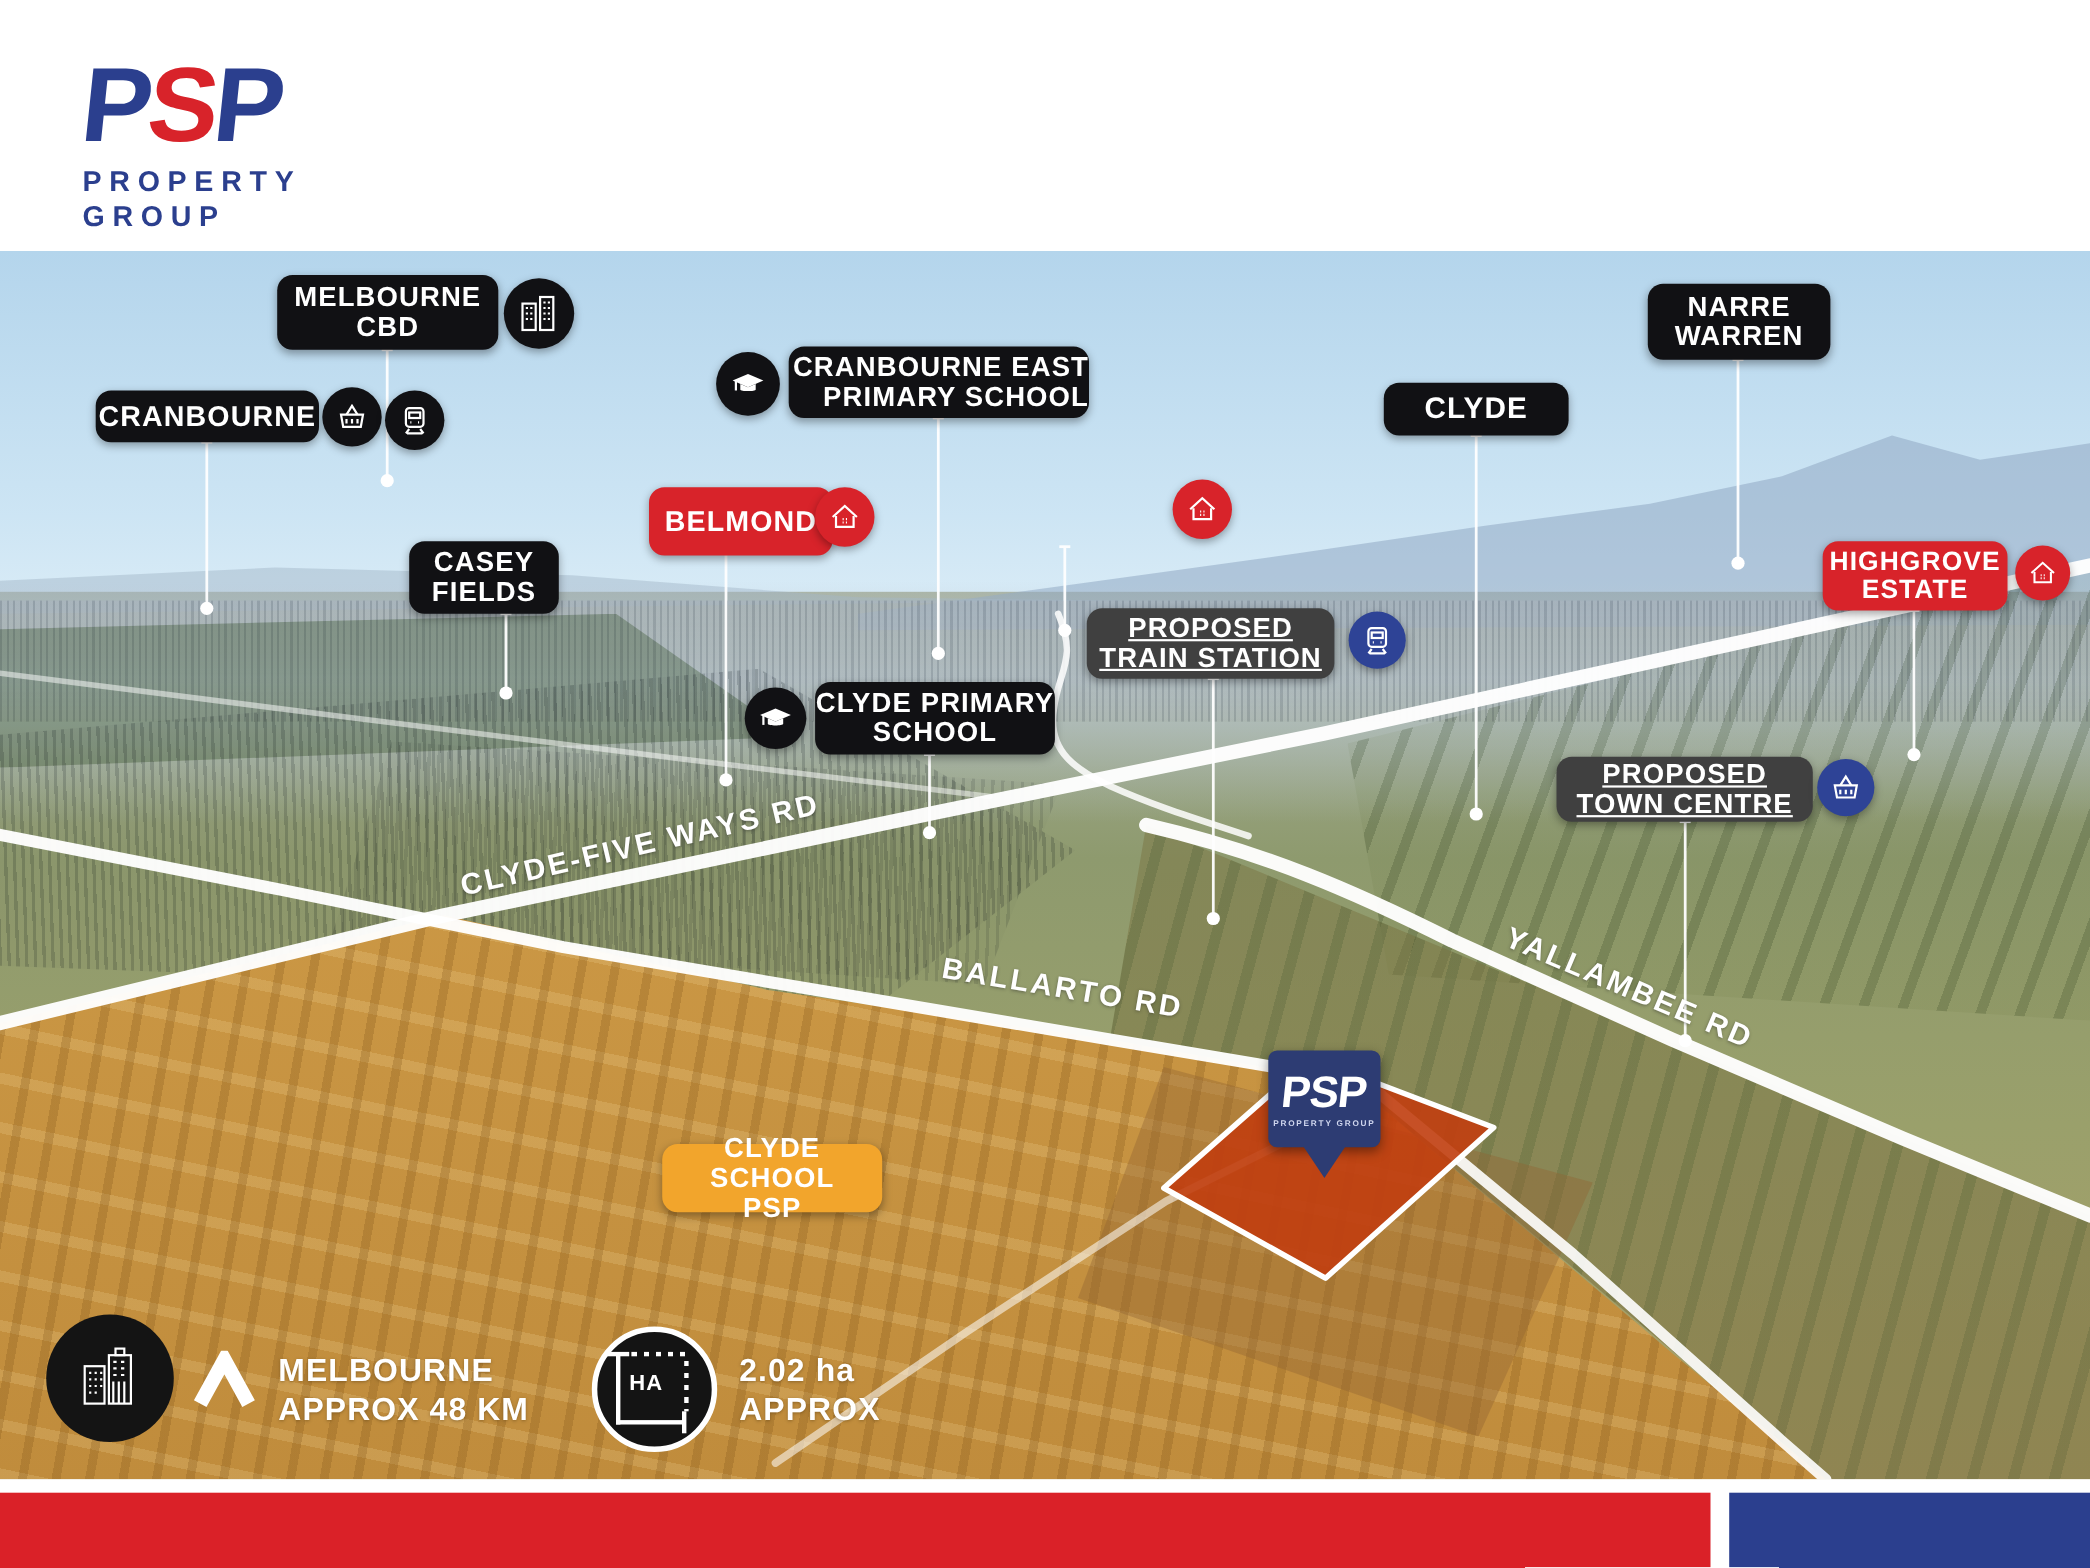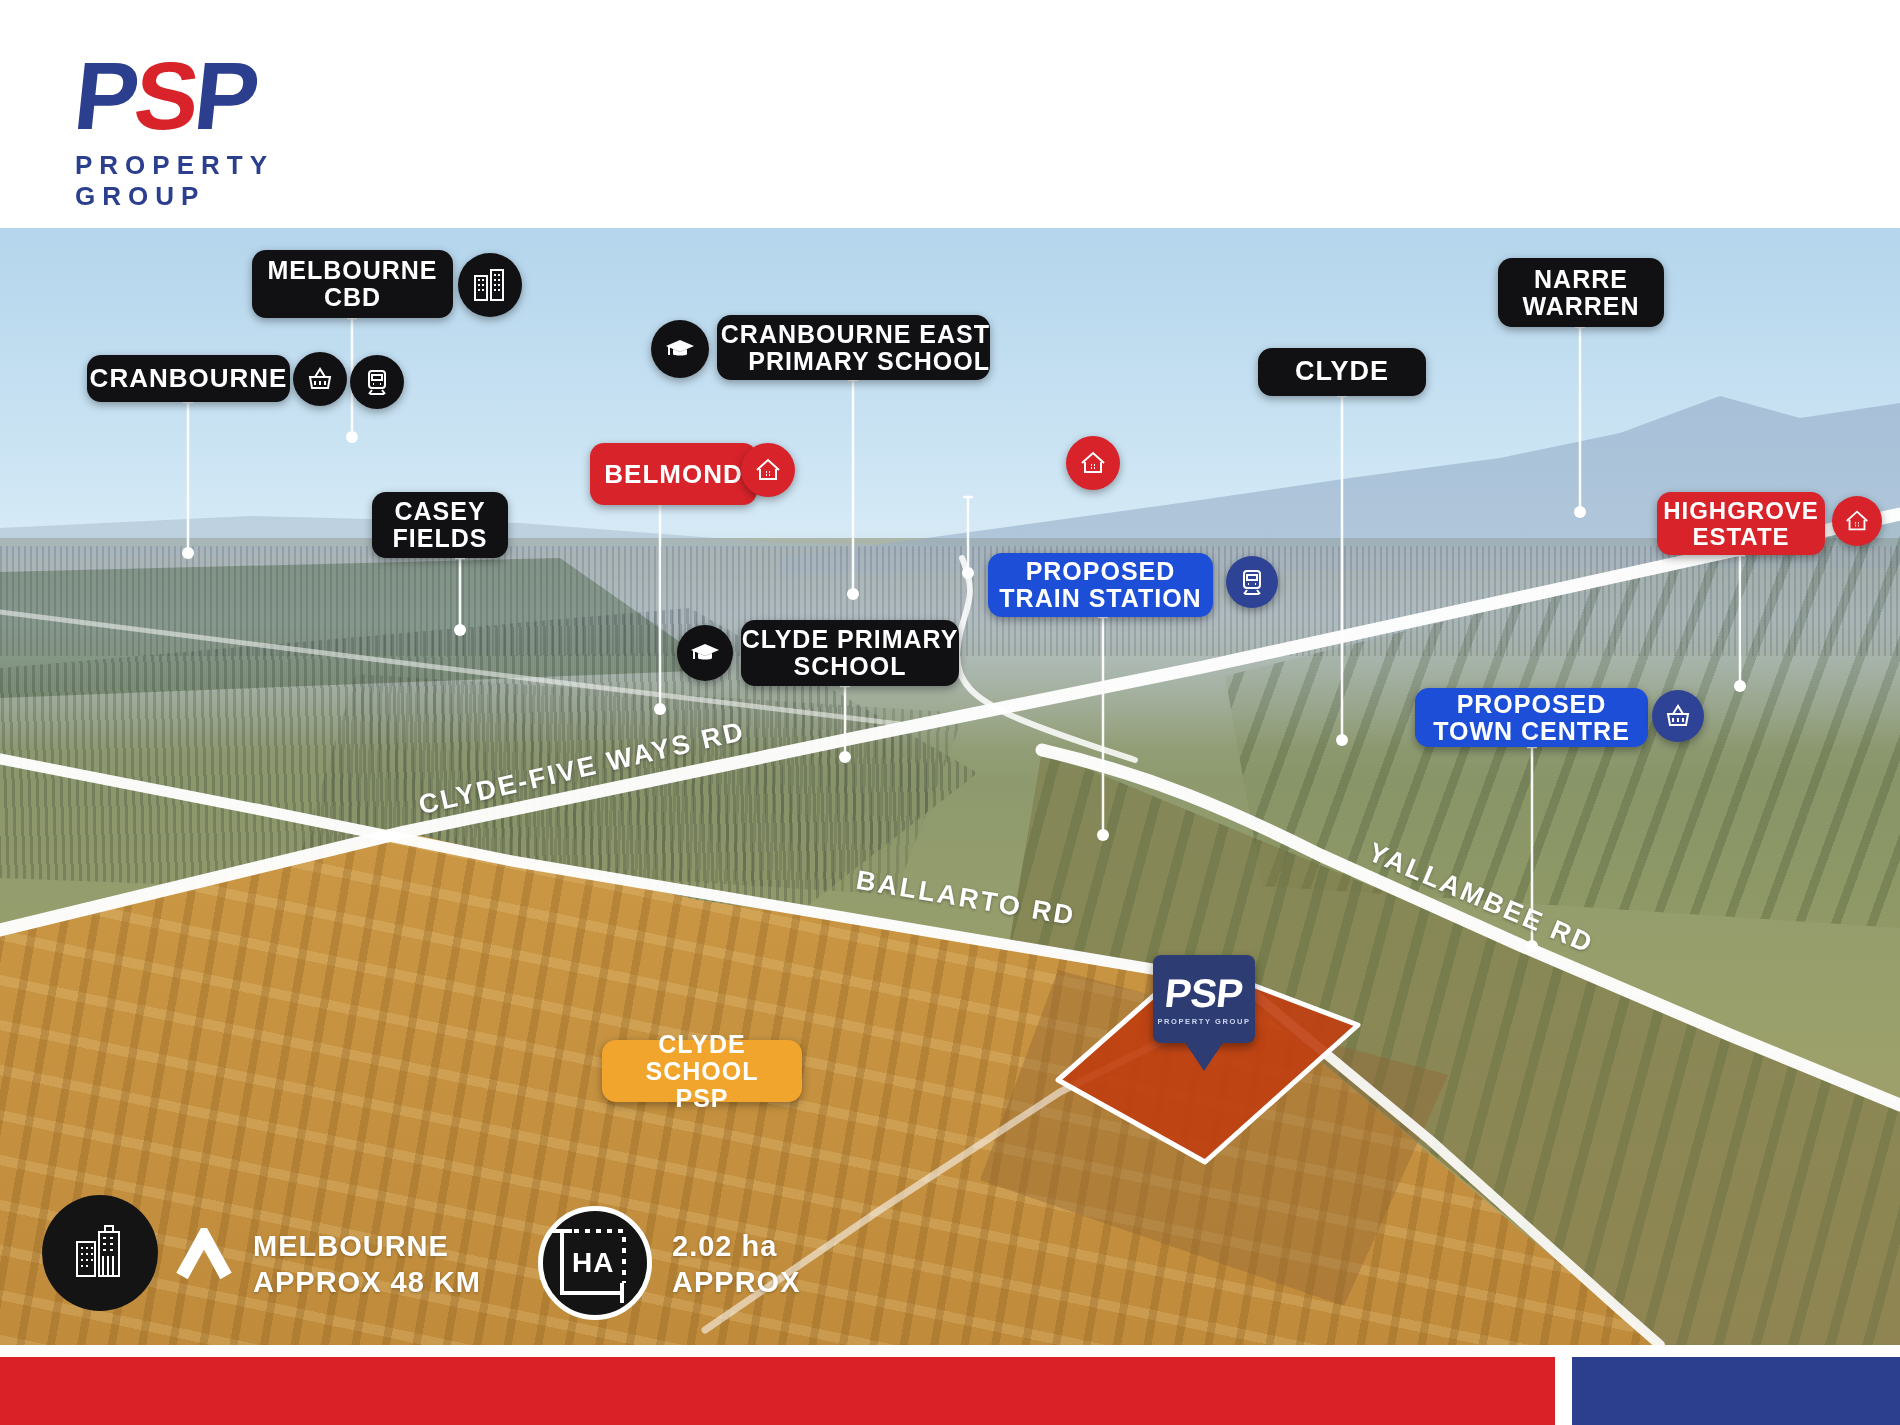--- a/index.html
+++ b/index.html
@@ -53,21 +53,21 @@
       background:rgba(145,100,50,.8);}
   .roads-svg,.leaders-svg{left:0;top:-228px;width:1900px;height:1425px;}
   .road-label{color:#fff;font-weight:700;font-size:27px;letter-spacing:2.5px;white-space:nowrap;
       text-shadow:0 1px 3px rgba(40,40,40,.45);}
   
   .pill{position:absolute;display:flex;flex-direction:column;align-items:center;justify-content:center;
       border-radius:14px;color:#fff;font-weight:700;text-align:center;line-height:1.08;
       letter-spacing:1px;box-shadow:0 3px 8px rgba(0,0,0,.35);z-index:12;}
   .pill span{display:block;}
   .pill.black{background:#111114;} .pill.red{background:#d8232a;}
-  .pill.blue{background:#1d4ed8;} .pill.yellow{background:#f2a52c;}
+  .pill.blue{background:#404040;text-decoration:underline;} .pill.yellow{background:#f2a52c;}
   .icirc{position:absolute;border-radius:50%;display:flex;align-items:center;justify-content:center;
       box-shadow:0 3px 8px rgba(0,0,0,.35);z-index:12;}
   .icirc.black{background:#111114;} .icirc.red{background:#d8232a;} .icirc.blue{background:#2e4396;}
   .icirc svg{display:block;}
   
   .pin{position:absolute;left:1153px;top:955px;width:102px;height:88px;background:#2d3c73;
       border-radius:8px;z-index:11;display:flex;flex-direction:column;align-items:center;justify-content:center;
       box-shadow:0 4px 10px rgba(0,0,0,.4);}
   .pin:after{content:"";position:absolute;left:31px;top:86px;border-left:20px solid transparent;
       border-right:20px solid transparent;border-top:30px solid #2d3c73;}
@@ -80,21 +80,21 @@
       letter-spacing:1px;z-index:13;text-shadow:0 1px 3px rgba(60,40,10,.4);}
   .ha-inner{position:relative;width:70px;height:64px;color:#fff;}
   .ha-inner .ha-l{position:absolute;left:0;top:0;width:58px;height:60px;
       border-left:4px solid #fff;border-bottom:4px solid #fff;}
   .ha-inner .ha-l:before{content:"";position:absolute;left:-12px;top:-2px;width:20px;height:0;border-top:4px solid #fff;}
   .ha-inner .ha-l:after{content:"";position:absolute;right:-2px;bottom:-12px;height:20px;width:0;border-left:4px solid #fff;}
   .ha-dots-top{position:absolute;left:14px;top:-2px;width:52px;height:4px;
       background:repeating-linear-gradient(90deg,#fff 0 5px,transparent 5px 11px);}
   .ha-dots-right{position:absolute;right:4px;top:6px;width:4px;height:46px;
       background:repeating-linear-gradient(#fff 0 5px,transparent 5px 11px);}
-  .ha-label{position:absolute;left:12px;top:16px;font-size:28px;font-weight:700;letter-spacing:1px;}
+  .ha-label{position:absolute;left:12px;top:16px;font-size:20px;font-weight:700;letter-spacing:1px;}
   
   .strip{position:absolute;left:0;top:1345px;width:1900px;height:80px;background:#fff;z-index:20;}
   .bar-red{position:absolute;left:0;top:1357px;width:1555px;height:68px;background:#da2128;z-index:21;}
   .bar-blue{position:absolute;left:1572px;top:1357px;width:328px;height:68px;background:#2b3f8e;z-index:21;}
 </style>
 </head>
 <body>
 
 <div class="page">
 

